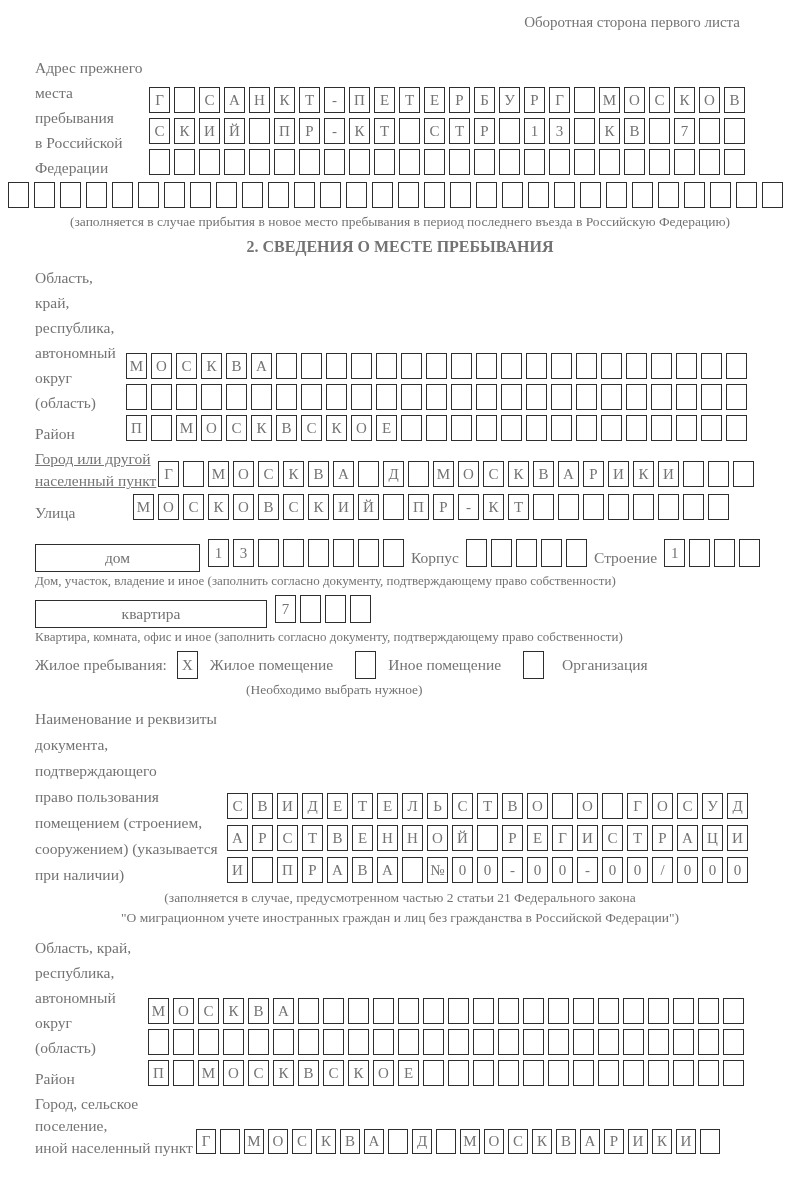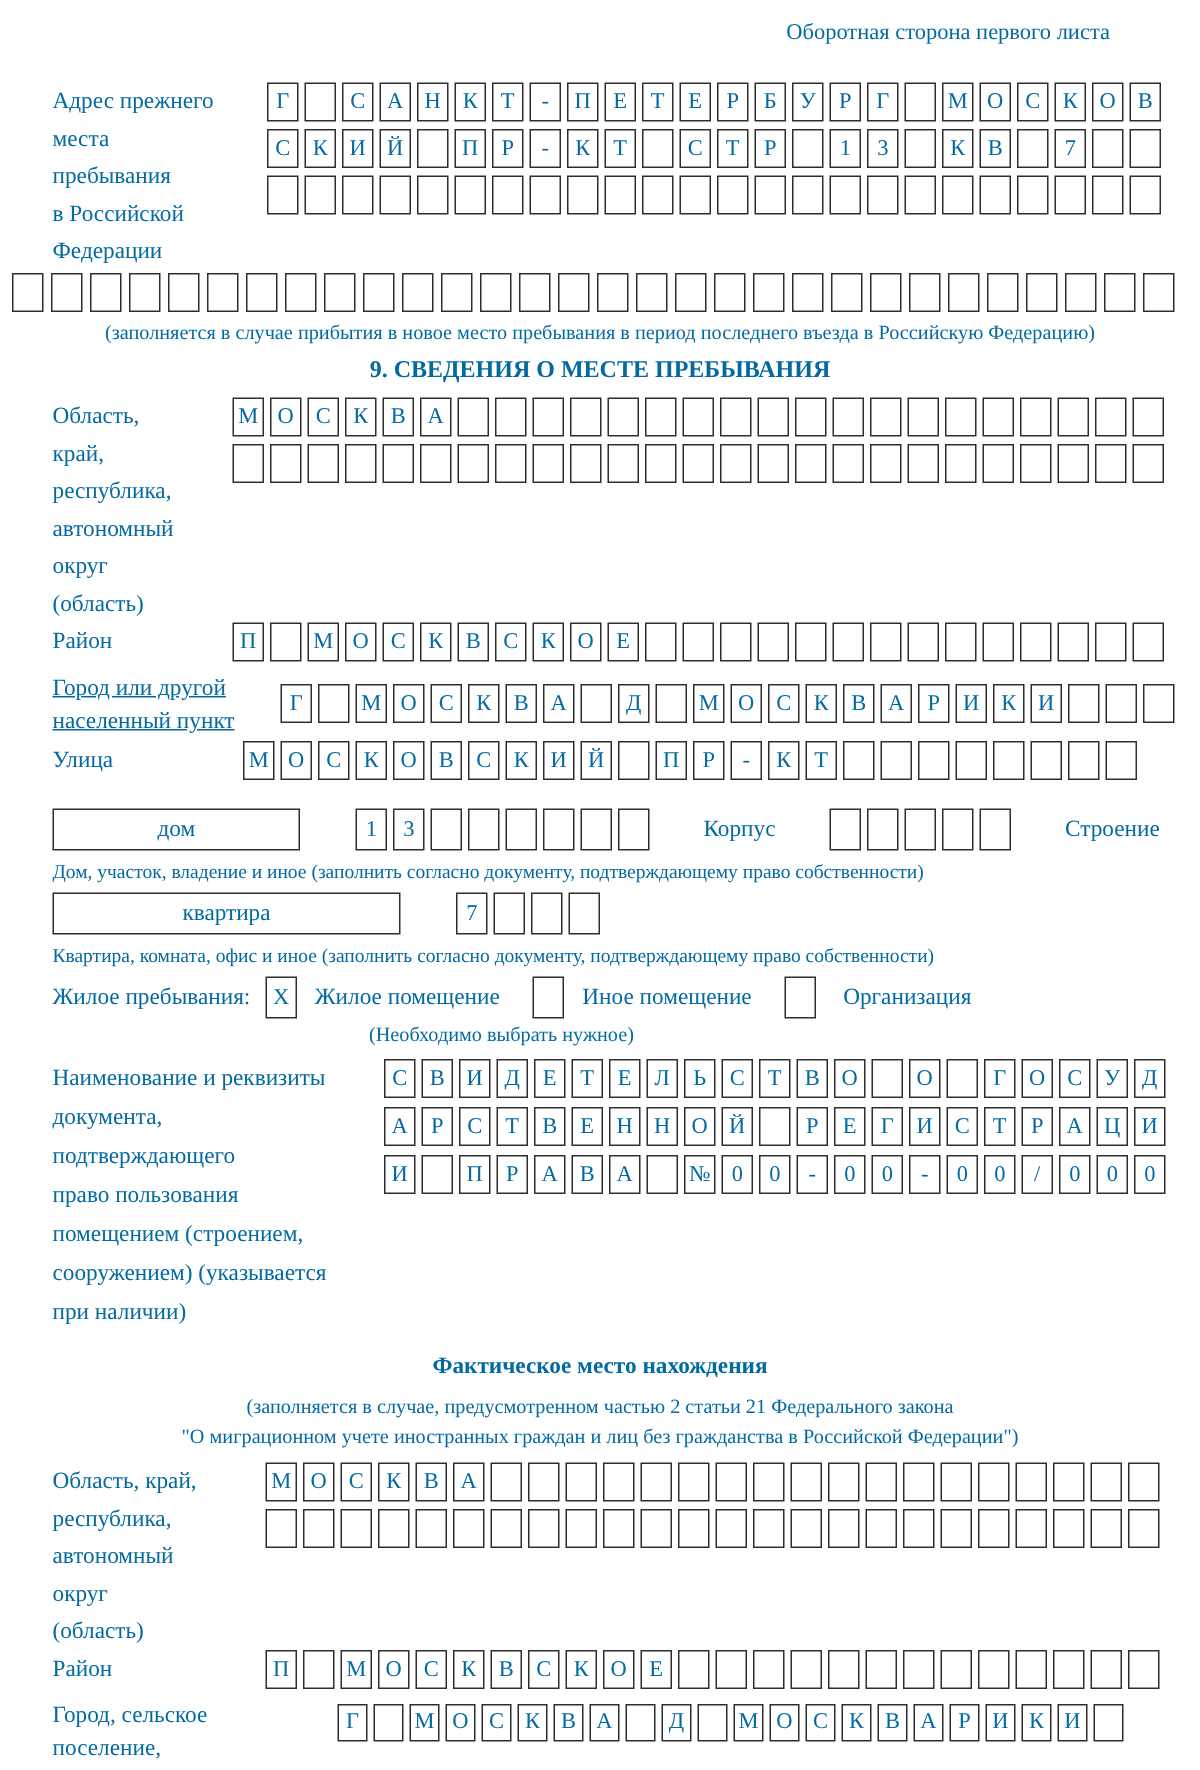--- a/index.html
+++ b/index.html
@@ -1,22 +1,22 @@
 <!DOCTYPE html>
 <html><head>
 <meta charset="utf-8">
 <style>
   html,body{margin:0;padding:0;background:#fff;}
   .page{
     position:relative;width:800px;height:1180px;margin:0 auto;background:#ffffff;
-    font-family:"Liberation Serif","DejaVu Serif",serif;color:#0369a1;
+    font-family:"Liberation Serif","DejaVu Serif",serif;color:#737373;
     padding:14px 8px 0 8px;box-sizing:border-box;overflow:hidden;
   }
   .hnote{text-align:right;font-size:15px;padding-right:52px;}
-  .frow{display:flex;align-items:flex-start;gap:29px;}
+  .frow{display:flex;align-items:flex-end;}
   .flabel{font-size:15.5px;line-height:25px;white-space:pre-line;flex:0 0 auto;box-sizing:border-box;padding-left:27px;}
   .rows{flex:1 1 auto;}
   .row{display:flex;gap:4px;margin-bottom:5px;}
   .cell{
     width:21px;height:26px;flex:0 0 auto;border:1.6px solid #2e2e2e;box-sizing:border-box;
     display:flex;align-items:center;justify-content:center;font-size:15px;background:#fff;
   }
   .sm .cell{width:20px;height:25px;}
   .wide{padding-left:0;gap:5px;margin-top:2px;}
   .note{font-size:13.5px;line-height:17px;white-space:pre-line;}
@@ -167,21 +167,21 @@
       <div class="cell"></div>
       <div class="cell"></div>
       <div class="cell"></div>
       <div class="cell"></div>
       <div class="cell"></div>
       <div class="cell"></div>
       <div class="cell"></div>
     </div>
   <div class="note center">(заполняется в случае прибытия в новое место пребывания в период последнего въезда в Российскую Федерацию)</div>
 
-  <div class="sec-title">9. СВЕДЕНИЯ О МЕСТЕ ПРЕБЫВАНИЯ</div>
+  <div class="sec-title">2. СВЕДЕНИЯ О МЕСТЕ ПРЕБЫВАНИЯ</div>
 
   <div class="frow">
     <div class="flabel lab-region">Область, край,
 республика,
 автономный
 округ (область)</div>
     <div class="rows">
       <div class="row">
           <div class="cell">М</div>
           <div class="cell">О</div>
@@ -462,21 +462,20 @@
           <div class="cell">0</div>
           <div class="cell">0</div>
           <div class="cell">/</div>
           <div class="cell">0</div>
           <div class="cell">0</div>
           <div class="cell">0</div>
         </div>
     </div>
   </div>
 
-  <div class="fact-title">Фактическое место нахождения</div>
   <div class="note center" style="line-height:20px;margin-bottom:7px;">(заполняется в случае, предусмотренном частью 2 статьи 21 Федерального закона
 "О миграционном учете иностранных граждан и лиц без гражданства в Российской Федерации")</div>
 
   <div class="frow">
     <div class="flabel lab-region3">Область, край,
 республика,
 автономный округ
 (область)</div>
     <div class="rows">
       <div class="row">

